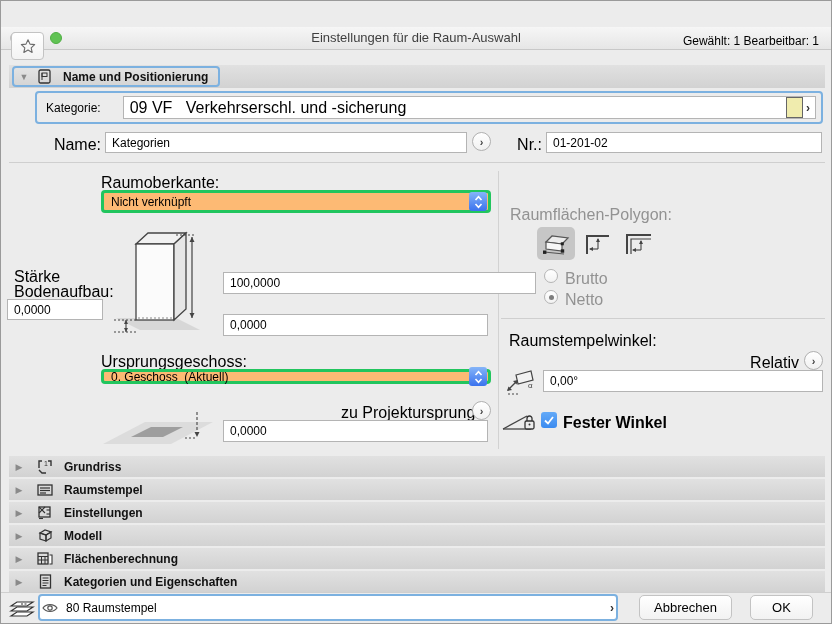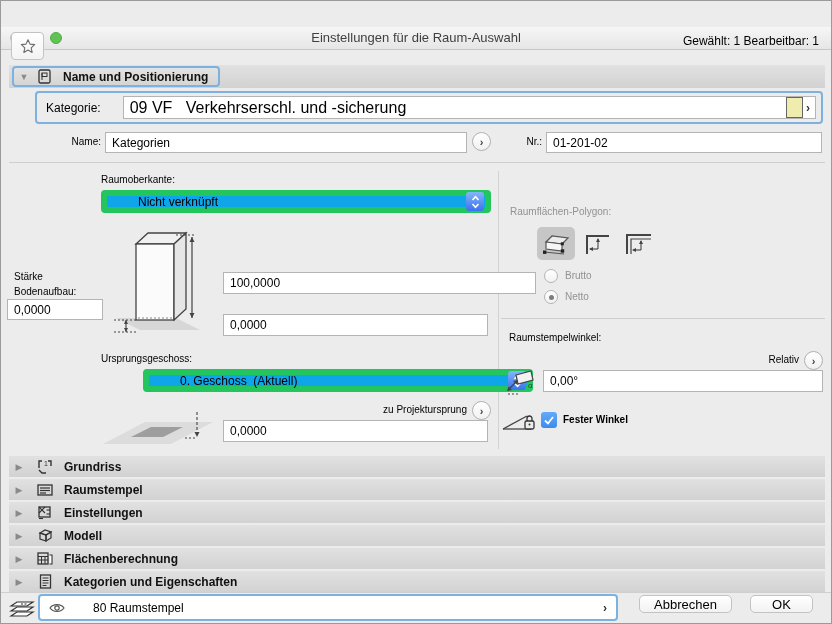--- a/index.html
+++ b/index.html
@@ -6,44 +6,44 @@
   body{font-family:"Liberation Sans","DejaVu Sans",sans-serif;background:#555;}
   .window{position:relative;width:832px;height:624px;background:#ececec;border:1px solid #9a9a9a;box-sizing:border-box;overflow:hidden;}
   
   .titlebar{position:absolute;top:0;left:0;right:0;height:22px;background:linear-gradient(#f6f6f6,#e6e6e6);border-bottom:1px solid #c8c8c8;margin-top:26px;}
   .title{position:absolute;top:3px;left:0;right:0;text-align:center;font-size:13px;color:#3f3f3f;}
   .lights{position:absolute;top:5px;left:9px;display:flex;gap:8px;}
   .light{width:12px;height:12px;border-radius:50%;box-sizing:border-box;}
   .light.gray{background:#dcdcdc;border:1px solid #c0c0c0;}
   .light.green{background:#61c354;border:1px solid #4faf43;}
   
-  .lbl{position:absolute;font-size:10px;color:#000;white-space:pre;}
+  .lbl{position:absolute;font-size:16px;color:#000;white-space:pre;}
   .gray{color:#929292;}
   .b{font-weight:bold;}
   .input{position:absolute;background:#fff;border:1px solid #b4b4b4;display:flex;align-items:center;padding:0 6px;font-size:12px;white-space:pre;box-sizing:border-box;color:#000;}
-  .popup{position:absolute;background:#0ea5e9;border:6px solid #22c55e;border-radius:4px;display:flex;align-items:center;box-sizing:border-box;padding-left:24px;}
+  .popup{position:absolute;background:#fdba74;border:3px solid #22c55e;border-radius:4px;display:flex;align-items:center;box-sizing:border-box;}
   .ptext{flex:1;padding-left:7px;font-size:12px;white-space:pre;}
   .stepper{width:18px;height:19px;margin:1px 1px 1px 0;background:linear-gradient(#85b5f8,#3a72ee);border-radius:3px;display:flex;align-items:center;justify-content:center;}
   .roundbtn{width:19px;height:19px;border:1px solid #b0b0b0;border-radius:50%;background:linear-gradient(#fff,#f1f1f1);display:flex;align-items:center;justify-content:center;font-size:11px;font-weight:bold;color:#444;position:absolute;box-sizing:border-box;}
   .divh{position:absolute;height:1px;background:#cfcfcf;}
   .divv{position:absolute;width:1px;background:#d2d2d2;}
   .bar{position:absolute;left:8px;width:816px;background:linear-gradient(#e1e1e1,#d2d2d2);display:flex;align-items:center;box-sizing:border-box;}
   .tri{font-size:9px;color:#8a8a8a;width:12px;text-align:center;}
   .secicon{width:20px;display:flex;justify-content:center;margin-left:10px;}
   .seclabel{font-size:12px;font-weight:bold;margin-left:9px;color:#111;}
   .bluebox{border:2px solid #7cb1e0;border-radius:4px;box-sizing:border-box;}
   .starbtn{position:absolute;left:10px;top:31px;width:31px;height:26px;background:linear-gradient(#fff,#f3f3f3);border:1px solid #c3c3c3;border-radius:4px;display:flex;align-items:center;justify-content:center;}
   .status{position:absolute;top:33px;right:12px;font-size:12px;color:#000;}
   .iconbtn{width:38px;height:33px;border-radius:5px;display:flex;align-items:center;justify-content:center;}
   .iconbtn.sel{background:#c6c6c6;}
   .radio{position:absolute;width:14px;height:14px;border:1px solid #b5b5b5;border-radius:50%;background:linear-gradient(#fff,#f2f2f2);box-sizing:border-box;}
   .radio .dot{position:absolute;left:3.5px;top:3.5px;width:5px;height:5px;border-radius:50%;background:#7d7d7d;}
   .checkbox{position:absolute;width:16px;height:16px;border-radius:3px;background:linear-gradient(#64aaf8,#3b8bf0);display:flex;align-items:center;justify-content:center;}
-  .btn{position:absolute;height:18px;background:linear-gradient(#fff,#f2f2f2);border:1px solid #c3c3c3;border-radius:5px;font-size:13px;color:#000;display:flex;align-items:center;justify-content:center;box-sizing:border-box;}
-  .footfield{position:absolute;left:37px;top:593px;width:580px;height:27px;background:#fff;display:flex;align-items:center;padding:0 9px;box-sizing:border-box;font-size:12px;gap:20px;}
+  .btn{position:absolute;height:25px;background:linear-gradient(#fff,#f2f2f2);border:1px solid #c3c3c3;border-radius:5px;font-size:13px;color:#000;display:flex;align-items:center;justify-content:center;box-sizing:border-box;}
+  .footfield{position:absolute;left:37px;top:593px;width:580px;height:27px;background:#fff;display:flex;align-items:center;padding:0 2px;box-sizing:border-box;font-size:12px;}
   .chev{font-weight:bold;color:#333;font-size:12px;}
   svg{display:block;}
 </style>
 </head>
 <body>
 
 <div class="window">
 
   <div class="titlebar">
     <div class="lights">
@@ -126,21 +126,21 @@
   </div>
 
   <div class="lbl" style="left:13px;top:268px;width:92px;line-height:15px;">Stärke
 Bodenaufbau:</div>
   <div class="input" style="left:6px;top:298px;width:96px;height:21px;">0,0000</div>
 
   <div class="input" style="left:222px;top:271px;width:313px;height:22px;">100,0000</div>
   <div class="input" style="left:222px;top:313px;width:265px;height:22px;">0,0000</div>
 
   <div class="lbl" style="left:100px;top:352px;">Ursprungsgeschoss:</div>
-  <div class="popup" style="left:100px;top:368px;width:390px;height:23px;margin-left:42px;">
+  <div class="popup" style="left:100px;top:368px;width:390px;height:15px;">
     <span class="ptext">0. Geschoss  (Aktuell)</span>
     <span class="stepper">
       <svg width="9" height="14" viewBox="0 0 9 14">
           <path d="M1.5 5 L4.5 1.7 L7.5 5" stroke="#fff" fill="none" stroke-width="1.6"></path>
           <path d="M1.5 9 L4.5 12.3 L7.5 9" stroke="#fff" fill="none" stroke-width="1.6"></path>
         </svg>
     </span>
   </div>
 
   <div class="lbl" style="left:340px;top:403px;width:126px;text-align:right;">zu Projektursprung</div>

